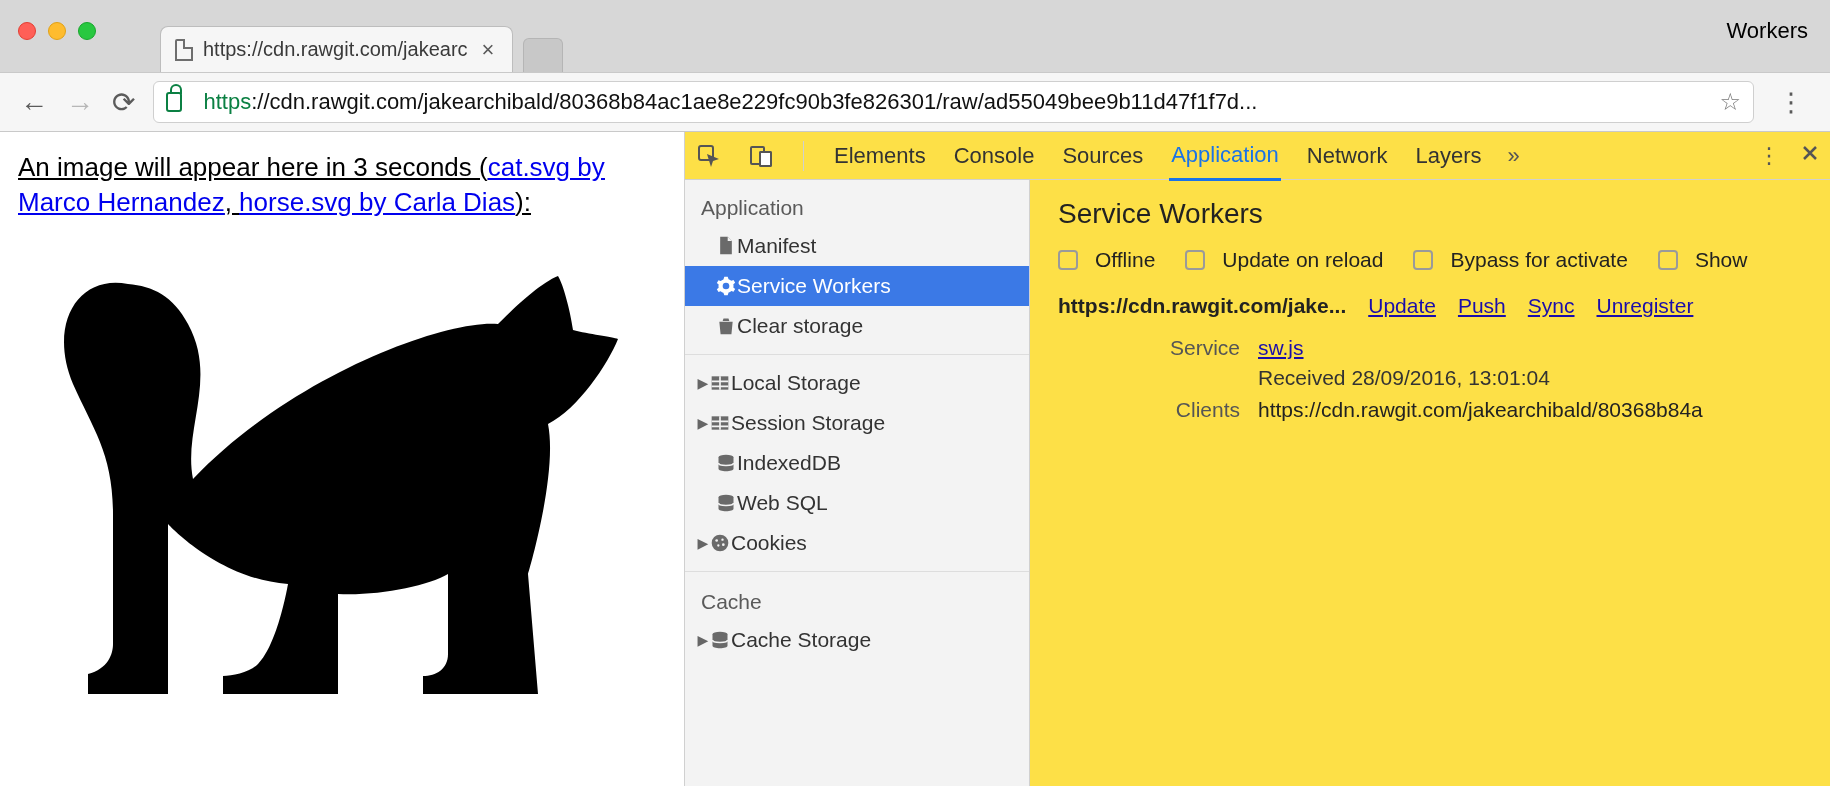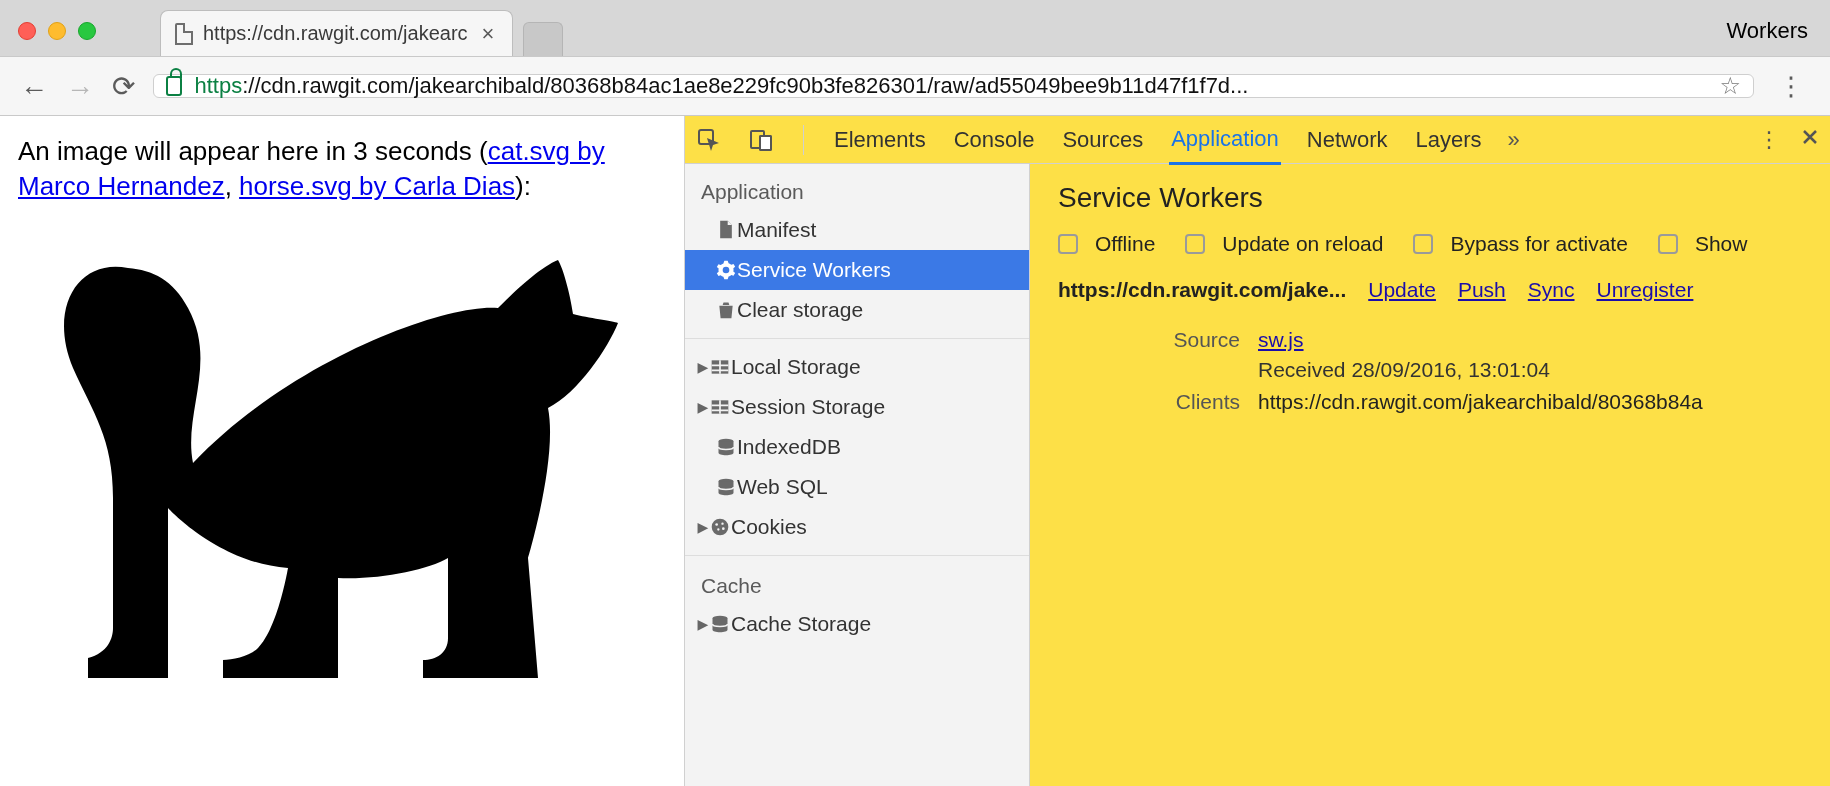--- a/index.html
+++ b/index.html
@@ -1,48 +1,48 @@
 <!DOCTYPE html>
 <html><head>
 <meta charset="utf-8">
 <style>
 * { box-sizing: border-box; margin: 0; padding: 0; font-family: -apple-system, "Helvetica Neue", Arial, sans-serif; }
 html, body { width: 1830px; height: 786px; overflow: hidden; background: #fff; }
 
 
 .chrome { width: 100%; height: 100%; display: flex; flex-direction: column; }
-.tabstrip { height: 56px; background: #d7d7d7; display: flex; align-items: flex-end; position: relative; }
+.tabstrip { height: 72px; background: #d7d7d7; display: flex; align-items: flex-end; position: relative; }
 .traffic-lights { position: absolute; left: 18px; top: 22px; display: flex; gap: 12px; }
 .dot { width: 18px; height: 18px; border-radius: 50%; }
 .dot.red    { background:#ff5f57; border:1px solid #e33e32; }
 .dot.yellow { background:#febc2e; border:1px solid #e1a116; }
 .dot.green  { background:#28c840; border:1px solid #17a62c; }
 .tab { margin-left: 160px; height: 46px; background:#f6f6f6; border-top-left-radius:8px; border-top-right-radius:8px; display:flex; align-items:center; padding:0 14px; gap:10px; border:1px solid #bdbdbd; border-bottom:none; max-width:430px; }
 .tab-favicon{ width:18px; height:22px; border:2px solid #6e6e6e; border-radius:2px 2px 0 0; position:relative; }
 .tab-favicon::after{ content:""; position:absolute; right:-2px; top:-2px; width:8px; height:8px; background:#f6f6f6; border-left:2px solid #6e6e6e; border-bottom:2px solid #6e6e6e; }
 .tab-title{ font-size:20px; color:#3a3a3a; white-space:nowrap; overflow:hidden; text-overflow:ellipsis; flex:1; }
 .tab-close{ font-size:22px; color:#5a5a5a; cursor:pointer; padding:0 4px;}
 .ghost-tab{ width:40px; height:34px; background:#c8c8c8; margin-left:10px; border-top-left-radius:6px; border-top-right-radius:6px; border:1px solid #b5b5b5; border-bottom:none;}
 .profile-label{ position:absolute; right:22px; top:18px; font-size:22px; color:#000;}
 
 .toolbar { height:60px; background:#f6f6f6; border-top:1px solid #c9c9c9; border-bottom:1px solid #c9c9c9; display:flex; align-items:center; padding:0 20px; gap:18px;}
 .nav-arrow, .reload { font-size:28px; color:#5b5b5b; cursor:pointer; }
 .nav-arrow.dim { color:#b7b7b7; }
-.omnibox{ flex:1; height:24px; background:#fff; border:1px solid #cfcfcf; border-radius:6px; display:flex; align-items:center; padding:0 12px; gap:12px; font-size:22px;}
+.omnibox{ flex:1; height:42px; background:#fff; border:1px solid #cfcfcf; border-radius:6px; display:flex; align-items:center; padding:0 12px; gap:21px; font-size:22px;}
 .lock{ width:16px;height:20px;border:2px solid #0b8043;border-radius:3px;position:relative;}
 .lock::before{content:"";position:absolute;top:-10px;left:2px;width:8px;height:8px;border:2px solid #0b8043;border-bottom:none;border-radius:6px 6px 0 0;}
 .url{ white-space:nowrap; overflow:hidden; text-overflow:ellipsis; color:#3a3a3a; flex:1;}
 .url .scheme{ color:#0b8043; }
 .url .host{ color:#111; font-weight:400;}
 .star{ font-size:24px; color:#7a7a7a;}
 .kebab{ font-size:26px; color:#5a5a5a; padding:0 6px;}
 
 
 .content-row{ flex:1; display:flex; min-height:0;}
-.page-pane{ width:684px; background:#fff; padding:18px 18px; font-family:"Times New Roman", serif; font-size:26px; line-height:1.35; color:#000;}
+.page-pane{ width:684px; background:#fff; padding:18px 18px; font-family:"Times New Roman", serif; font-size:26px; line-height:1.35; color:#000;text-decoration:underline;}
 .page-pane a{ color:#0000ee; text-decoration:underline;}
 .cat{ width:600px; height:480px; margin-top:4px;}
 .cat svg{ width:100%; height:100%;}
 
 
 .devtools{ flex:1; display:flex; flex-direction:column; border-left:1px solid #d0d0d0; background:#fde047; min-width:0;}
 .dt-tabs{ height:48px; border-bottom:1px solid #d0d0d0; display:flex; align-items:center; padding:0 10px; gap:24px; font-size:22px; color:#333;}
 .dt-iconbtn{ display:flex; align-items:center; justify-content:center; width:28px; height:28px; color:#555; }
 .dt-iconbtn svg{width:24px;height:24px;stroke:currentColor;fill:none;stroke-width:2;}
 .dt-divider{ width:1px;height:30px;background:#d0d0d0; margin:0 4px;}
@@ -62,21 +62,21 @@
 .side-item.active .side-icon{ color:#fff; }
 .side-icon{ width:22px; display:flex; justify-content:center; color:#6a6a6a;}
 .side-icon svg{width:20px;height:20px;fill:currentColor;}
 .side-sep{ height:1px; background:#ddd; margin:8px 0;}
 
 .dt-detail{ flex:1; padding:18px 28px 10px 28px; font-size:21px; color:#222; overflow:hidden; min-width:0;}
 .detail-title{ font-size:28px; font-weight:400; margin-bottom:18px;}
 .check-row{ display:flex; align-items:center; gap:30px; margin-bottom:22px; flex-wrap:nowrap;}
 .chk{ display:flex; align-items:center; gap:17px;}
 .chkbox{ width:20px; height:20px; border:2px solid #9a9a9a; border-radius:4px;}
-.origin-row{ display:flex; align-items:center; gap:22px; margin-bottom:26px;}
+.origin-row{ display:flex; align-items:center; gap:22px; margin-bottom:18px;}
 .origin-name{ font-weight:700; white-space:nowrap; overflow:hidden; text-overflow:ellipsis; max-width:340px;}
 .linkish{ color:#1a0dab; text-decoration:underline; cursor:pointer; white-space:nowrap;}
 .kv{ display:flex; margin-bottom:8px;}
 .kv .k{ width:200px; text-align:right; color:#555; padding-right:18px;}
 .kv .v{ flex:1; display:flex; flex-direction:column; gap:6px;}
 .stat-line{ display:flex; align-items:center; gap:10px; flex-wrap:wrap;}
 .status-dot{ width:18px;height:18px;border-radius:50%; border:2px solid #4b4b00;}
 .status-dot.green{ background:#34c759; border-color:#0b6b18;}
 .status-dot.orange{ background:#ff9f0a; border-color:#8a4b00;}
 .subtle{ color:#333;}
@@ -286,21 +286,21 @@
 
           <div class="origin-row">
             <span class="origin-name">https://cdn.rawgit.com/jake...</span>
             <span class="linkish">Update</span>
             <span class="linkish">Push</span>
             <span class="linkish">Sync</span>
             <span class="linkish">Unregister</span>
           </div>
 
           <div class="kv">
-            <div class="k">Source</div>
+            <div class="k">Service</div>
             <div class="v">
               <span class="linkish" style="align-self:flex-start">sw.js</span>
               <span class="subtle">Received 28/09/2016, 13:01:04</span>
             </div>
           </div>
 
 
           <div class="kv">
             <div class="k">Clients</div>
             <div class="v trunc">https://cdn.rawgit.com/jakearchibald/80368b84a</div>

